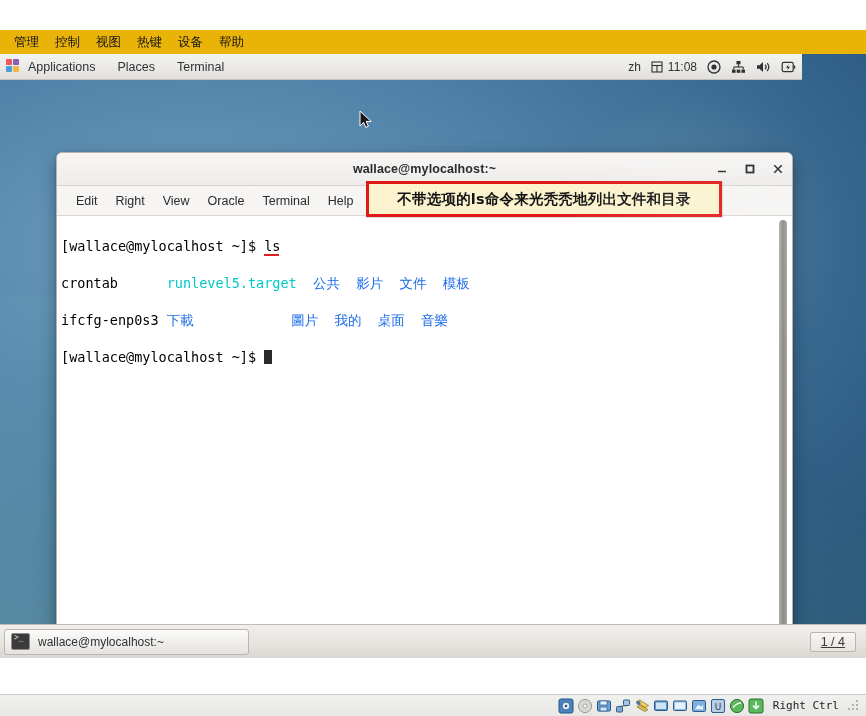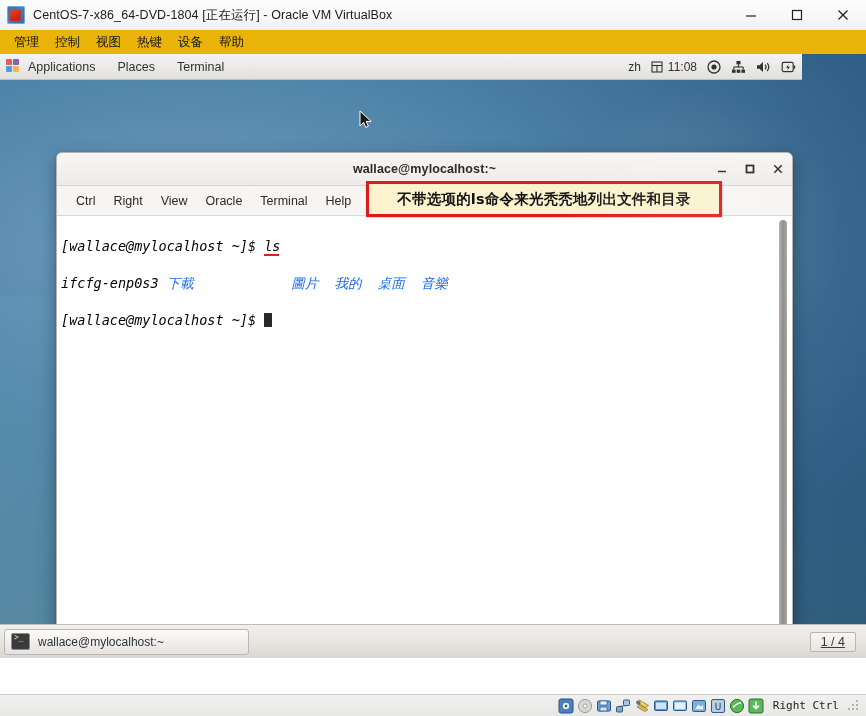--- a/index.html
+++ b/index.html
@@ -187,21 +187,21 @@
     overflow: hidden;
   }
   .term-text {
     position: absolute; left: 4px; top: 2px; right: 22px;
     font-family: "DejaVu Sans Mono", "Liberation Mono", monospace;
     font-size: 13.5px;
     line-height: 18.6px;
     color: #000000;
     white-space: pre;
   }
-  .tline { position: relative; height: 18.6px; font-style: italic; }
+  .tline { position: relative; height: 18.6px; }
   .t-cyan { color: #00c9c9; }
   .t-blue { color: #1c6ce8; }
   .t-cmd  { position: relative; }
   .t-cmd::after {
     content: ""; position: absolute; left: 0; right: 1px; bottom: -2px;
     height: 2px; background: #e02020;
   }
   .t-cursor {
     display: inline-block; width: 8px; height: 14px;
     background: #2a2a2a; vertical-align: -2px;
@@ -297,42 +297,20 @@
   }
   .sb-grip i {
     position: absolute; width: 2px; height: 2px; background: #8a8a8a;
   }
 </style>
 </head>
 <body>
 
 <div id="app">
 
-  <div class="vb-titlebar">
-    <div class="vb-appicon"></div>
-    <div class="vb-title">CentOS-7-x86_64-DVD-1804 [正在运行] - Oracle VM VirtualBox</div>
-    <div class="vb-wbtns">
-      <div class="vb-wbtn">
-        <svg width="14" height="14" viewBox="0 0 14 14">
-            <line x1="2" y1="8" x2="12" y2="8" stroke="#222" stroke-width="1.2"></line>
-          </svg>
-      </div>
-      <div class="vb-wbtn">
-        <svg width="14" height="14" viewBox="0 0 14 14">
-            <rect x="2.5" y="2.5" width="9" height="9" fill="none" stroke="#222" stroke-width="1.2"></rect>
-          </svg>
-      </div>
-      <div class="vb-wbtn">
-        <svg width="14" height="14" viewBox="0 0 14 14">
-            <line x1="2.5" y1="2.5" x2="11.5" y2="11.5" stroke="#222" stroke-width="1.2"></line>
-            <line x1="11.5" y1="2.5" x2="2.5" y2="11.5" stroke="#222" stroke-width="1.2"></line>
-          </svg>
-      </div>
-    </div>
-  </div>
 
   <div class="vb-menubar">
     <div class="vb-menuitem">管理</div>
     <div class="vb-menuitem">控制</div>
     <div class="vb-menuitem">视图</div>
     <div class="vb-menuitem">热键</div>
     <div class="vb-menuitem">设备</div>
     <div class="vb-menuitem">帮助</div>
   </div>
 
@@ -425,31 +403,32 @@
           <span class="term-wbtn">
             <svg width="12" height="12" viewBox="0 0 12 12">
                 <line x1="2.3" y1="2.3" x2="9.7" y2="9.7" stroke="#2b2b2b" stroke-width="1.5"></line>
                 <line x1="9.7" y1="2.3" x2="2.3" y2="9.7" stroke="#2b2b2b" stroke-width="1.5"></line>
               </svg>
           </span>
         </div>
       </div>
 
       <div class="term-menubar">
-        <div class="term-menuitem">Ctrl</div>
+        <div class="term-menuitem">Edit</div>
         <div class="term-menuitem">Right</div>
         <div class="term-menuitem">View</div>
         <div class="term-menuitem">Oracle</div>
         <div class="term-menuitem">Terminal</div>
         <div class="term-menuitem">Help</div>
       </div>
 
       <div class="term-body">
         <div class="term-text">
 <div class="tline"><span>[wallace@mylocalhost ~]$ </span><span class="t-cmd">ls</span></div>
+<div class="tline"><span>crontab</span><span>      </span><span class="t-cyan">runlevel5.target</span><span>  </span><span class="t-blue">公共</span><span>  </span><span class="t-blue">影片</span><span>  </span><span class="t-blue">文件</span><span>  </span><span class="t-blue">模板</span></div>
 <div class="tline"><span>ifcfg-enp0s3</span><span> </span><span class="t-blue">下載</span><span>            </span><span class="t-blue">圖片</span><span>  </span><span class="t-blue">我的</span><span>  </span><span class="t-blue">桌面</span><span>  </span><span class="t-blue">音樂</span></div>
 <div class="tline"><span>[wallace@mylocalhost ~]$ </span><span class="t-cursor"></span></div>
         </div>
         <div class="term-scrollbar">
           <div class="term-scrollthumb"></div>
         </div>
       </div>
     </div>
 
     <div class="callout">

